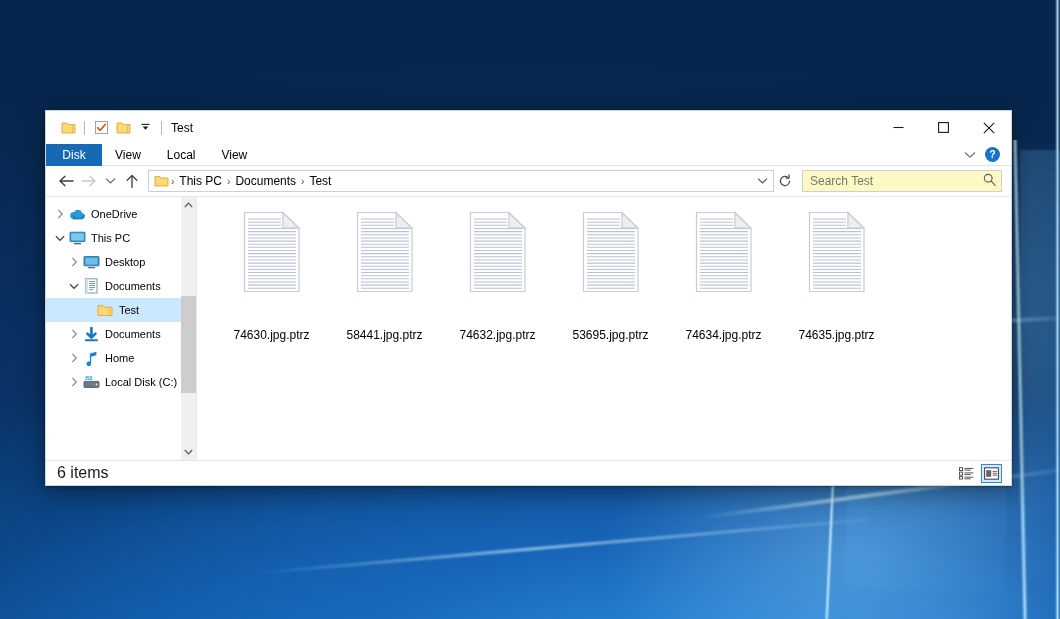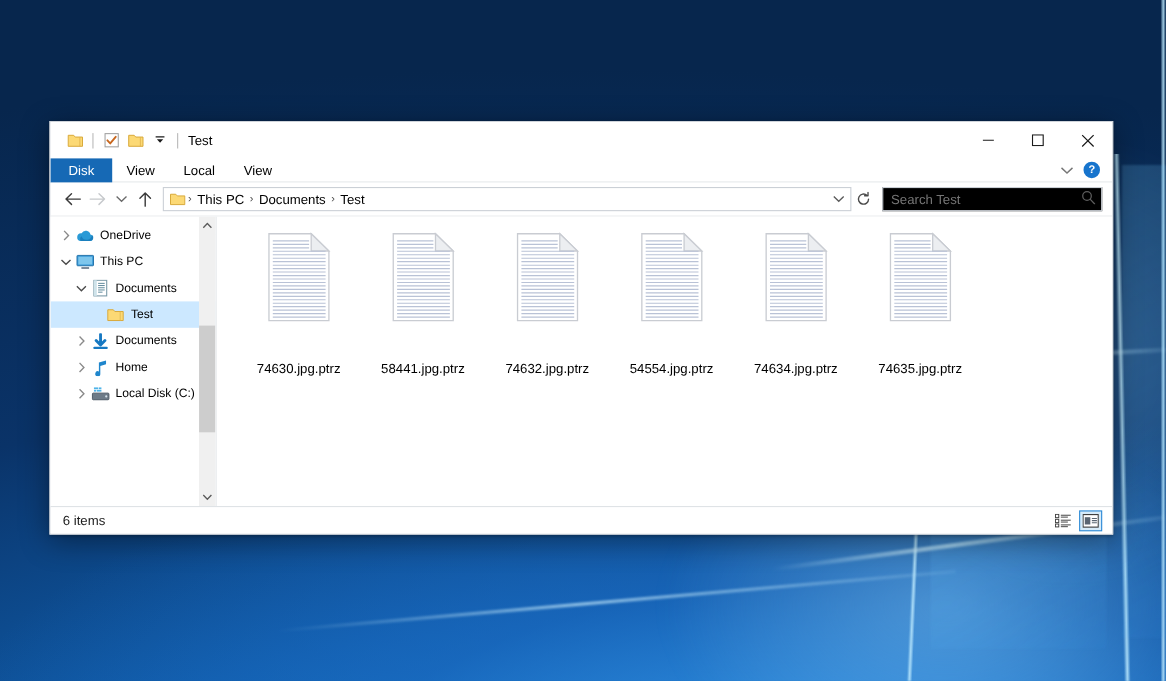--- a/index.html
+++ b/index.html
@@ -100,21 +100,21 @@
     border: 1px solid #cbd0d6; background: #fff;
     display: flex; align-items: center; padding: 0 2px 0 5px;
   }
   .crumbs { display: flex; align-items: center; flex: 1; gap: 0; }
   .crumb { font-size: 12px; color: #000; padding: 0 4px; }
   .csep { color: #4a4a4a; font-size: 10px; padding: 0 1px; display:flex; align-items:center; }
   .crumb-ctl { width: 17px; height: 20px; display:flex; align-items:center; justify-content:center; }
   .refresh-btn { width: 20px; height: 22px; display:flex; align-items:center; justify-content:center; margin-left:1px; }
   .searchbox {
     width: 200px; height: 22px; margin-left: 7px;
-    border: 1px solid #cbd0d6; background: #000000;
+    border: 1px solid #cbd0d6; background: #fef9c3;
     display: flex; align-items: center; padding: 0 5px 0 7px;
   }
   .searchbox .ph { flex: 1; font-size: 12px; color: #767676; }
 
   
   .wbody { flex: 1; display: flex; min-height: 0; background: #fff; }
 
   
   .sidebar {
     width: 150px; flex: 0 0 150px;
@@ -158,21 +158,21 @@
   .doc-icon { width: 66px; height: 84px; position: relative; }
   .fname { font-size: 12px; color: #000; margin-top: 6px; text-align: center; white-space: nowrap; }
 
   
   .statusbar {
     height: 25px; flex: 0 0 25px;
     border-top: 1px solid #dfe3e6;
     background: #fff;
     display: flex; align-items: center;
     padding: 0 9px 0 11px;
-    font-size: 12px; color: #1a1a1a;
+    font-size: 16px; color: #1a1a1a;
   }
   .status-spacer { flex: 1; }
   .viewbtns { display: flex; align-items: center; gap: 4px; }
   .viewbtn {
     width: 21px; height: 19px;
     display: flex; align-items: center; justify-content: center;
     border: 1px solid transparent;
   }
   .viewbtn.active { border-color: #2e8ad6; background: #d6ebf9; }
 </style>
@@ -347,20 +347,35 @@
               </svg>
             </span>
             <span class="tr-icon">
               <svg width="17" height="14" viewBox="0 0 17 14">
                 <rect x="1" y="1.2" width="15" height="9.4" rx="0.6" fill="#3a9ad9" stroke="#2574ab" stroke-width="0.9"></rect>
                 <rect x="2.2" y="2.4" width="12.6" height="7" fill="#7ec6ec"></rect>
                 <path d="M5 12.6h7" stroke="#55667a" stroke-width="1.5"></path>
               </svg>
             </span>
             <span class="tr-label">This PC</span>
+          </div>
+          <div class="tree-item" style="padding-left: 20px;">
+            <span class="chev">
+              <svg width="7" height="10" viewBox="0 0 7 10">
+                <path d="M1.3 0.9L5.3 5 1.3 9.1" fill="none" stroke="#8a8a8a" stroke-width="1.25"></path>
+              </svg>
+            </span>
+            <span class="tr-icon">
+              <svg width="17" height="14" viewBox="0 0 17 14">
+                <rect x="1" y="1.6" width="15" height="9.2" rx="0.6" fill="#2f8fd0" stroke="#2a6f9f" stroke-width="0.9"></rect>
+                <rect x="2.3" y="2.8" width="12.4" height="6.8" fill="#6fbce8"></rect>
+                <path d="M4.8 12.6h7.4" stroke="#5d6b7c" stroke-width="1.4"></path>
+              </svg>
+            </span>
+            <span class="tr-label">Desktop</span>
           </div>
           <div class="tree-item" style="padding-left: 20px;">
             <span class="chev">
               <svg width="10" height="7" viewBox="0 0 10 7">
                 <path d="M0.9 1.3L5 5.3 9.1 1.3" fill="none" stroke="#4a4a4a" stroke-width="1.25"></path>
               </svg>
             </span>
             <span class="tr-icon">
               <svg width="15" height="16" viewBox="0 0 15 16">
                 <rect x="1.4" y="0.8" width="11.6" height="14.2" fill="#fff" stroke="#7b9aa8" stroke-width="1"></rect>
@@ -556,21 +571,21 @@
                 <path d="M9 53.1H57" stroke="#b9c2d6" stroke-width="1.05"></path>
                 <path d="M9 56.3H57" stroke="#b9c2d6" stroke-width="1.05"></path>
                 <path d="M9 59.4H57" stroke="#b9c2d6" stroke-width="1.05"></path>
                 <path d="M9 62.5H57" stroke="#b9c2d6" stroke-width="1.05"></path>
                 <path d="M9 65.7H57" stroke="#b9c2d6" stroke-width="1.05"></path>
                 <path d="M9 68.8H57" stroke="#b9c2d6" stroke-width="1.05"></path>
                 <path d="M9 72.0H57" stroke="#b9c2d6" stroke-width="1.05"></path>
                 <path d="M9 75.1H57" stroke="#b9c2d6" stroke-width="1.05"></path>
                 <path d="M9 78.3H57" stroke="#b9c2d6" stroke-width="1.05"></path>
               </svg></div>
-            <div class="fname">54554.jpg.ptrz</div>
+            <div class="fname">53695.jpg.ptrz</div>
           </div>
           <div class="file-item">
             <div class="doc-icon"><svg width="66" height="84" viewBox="0 0 66 84">
                 <path d="M5.5 2.5h38.4L60 18.2V81.5H5.5z" fill="#ffffff" stroke="#c9ccd2" stroke-width="1.2"></path>
                 <path d="M43.9 2.5L60 18.2H43.9z" fill="#eceef1" stroke="#c9ccd2" stroke-width="1.2"></path>
                 <path d="M9 9.0H42" stroke="#b9c2d6" stroke-width="1.05"></path>
                 <path d="M9 12.2H42" stroke="#b9c2d6" stroke-width="1.05"></path>
                 <path d="M9 15.3H42" stroke="#b9c2d6" stroke-width="1.05"></path>
                 <path d="M9 18.4H57" stroke="#b9c2d6" stroke-width="1.05"></path>
                 <path d="M9 21.6H57" stroke="#b9c2d6" stroke-width="1.05"></path>

